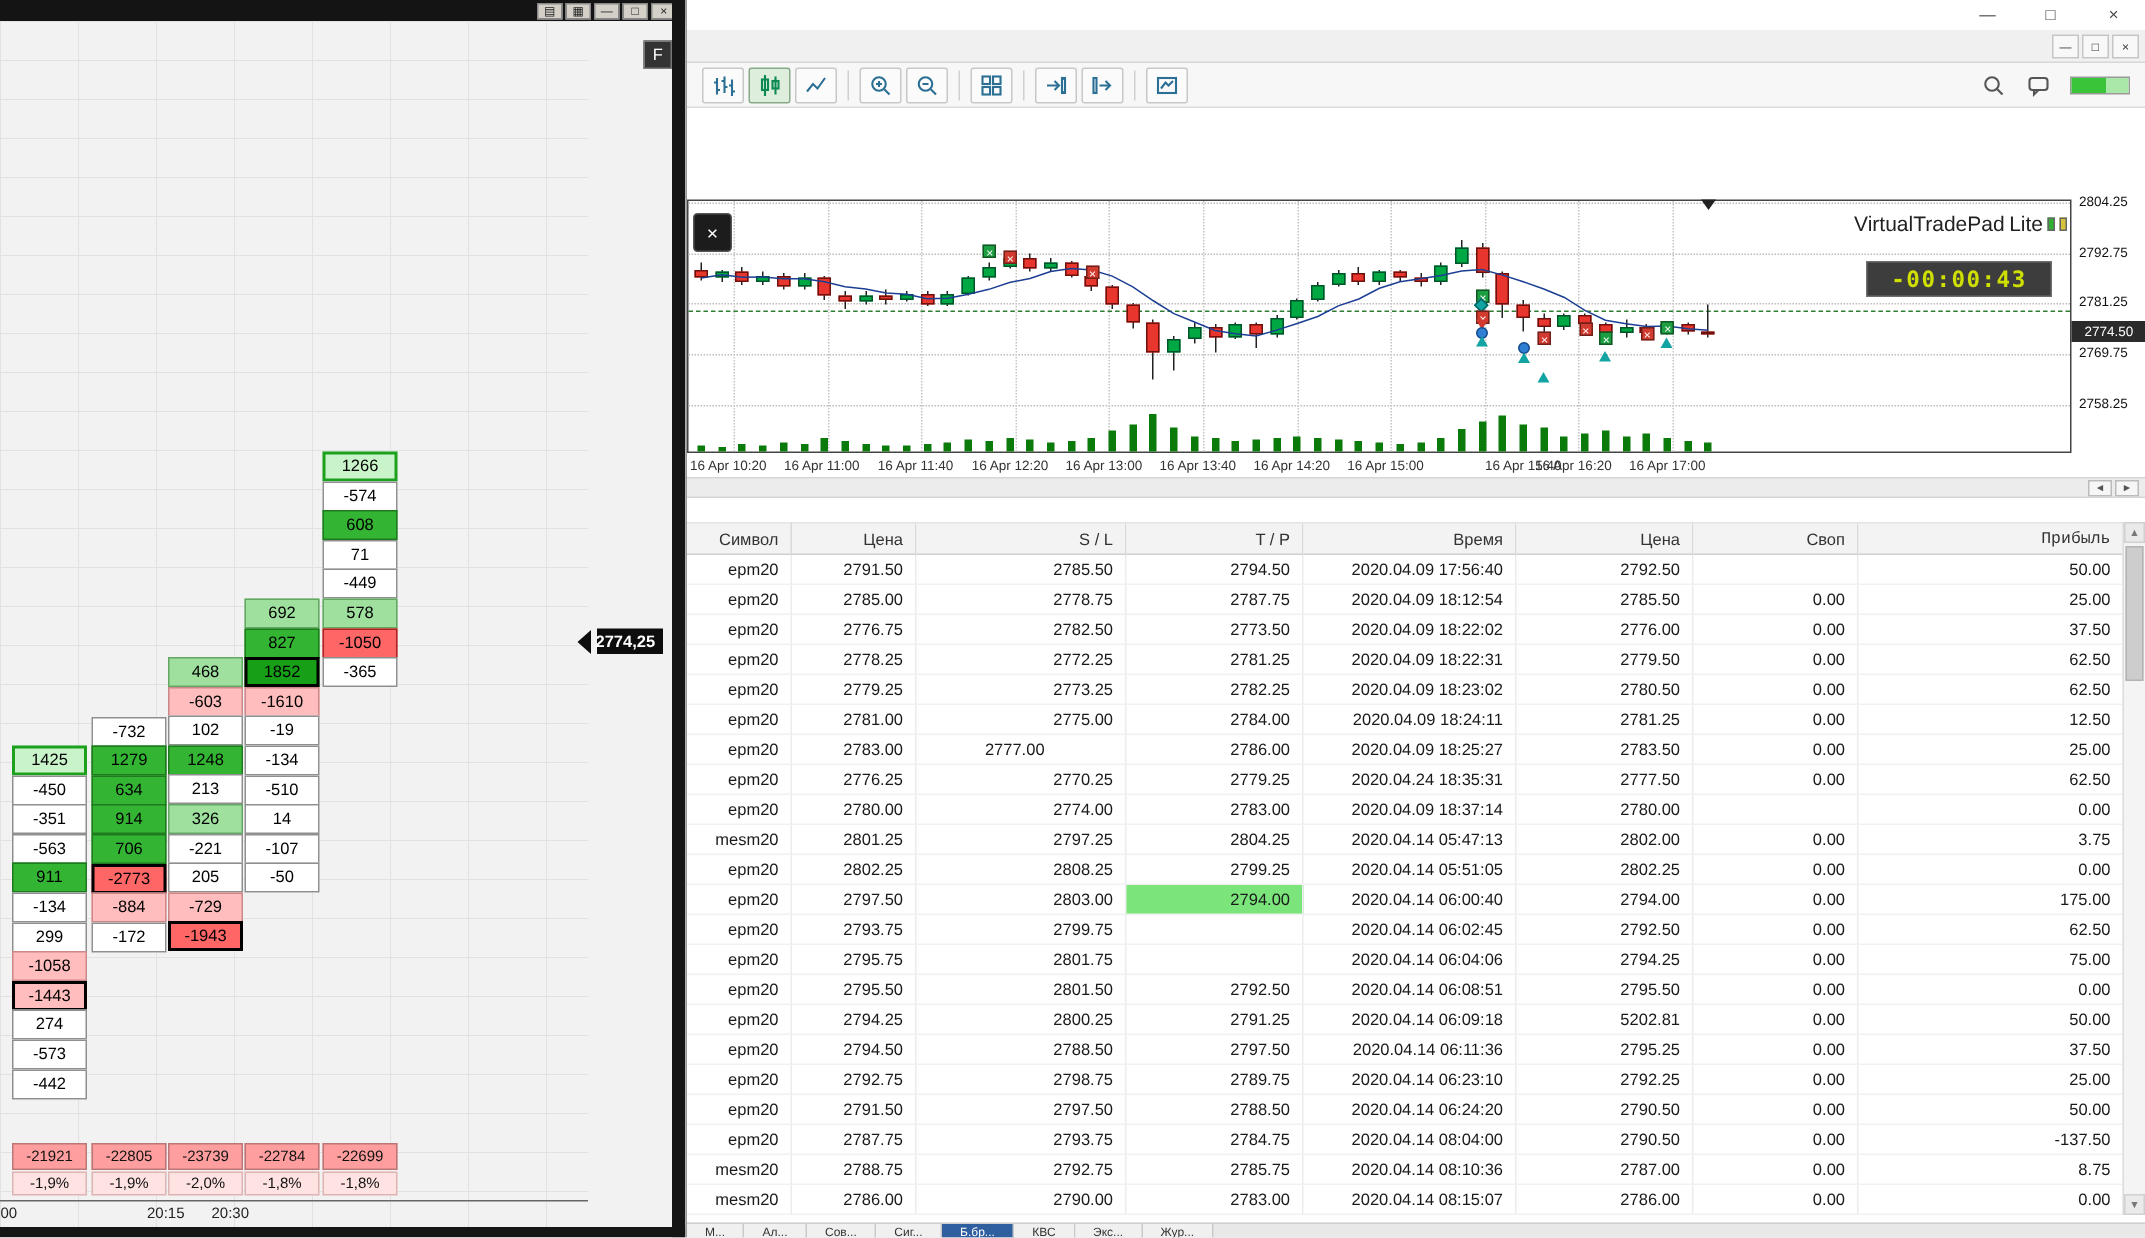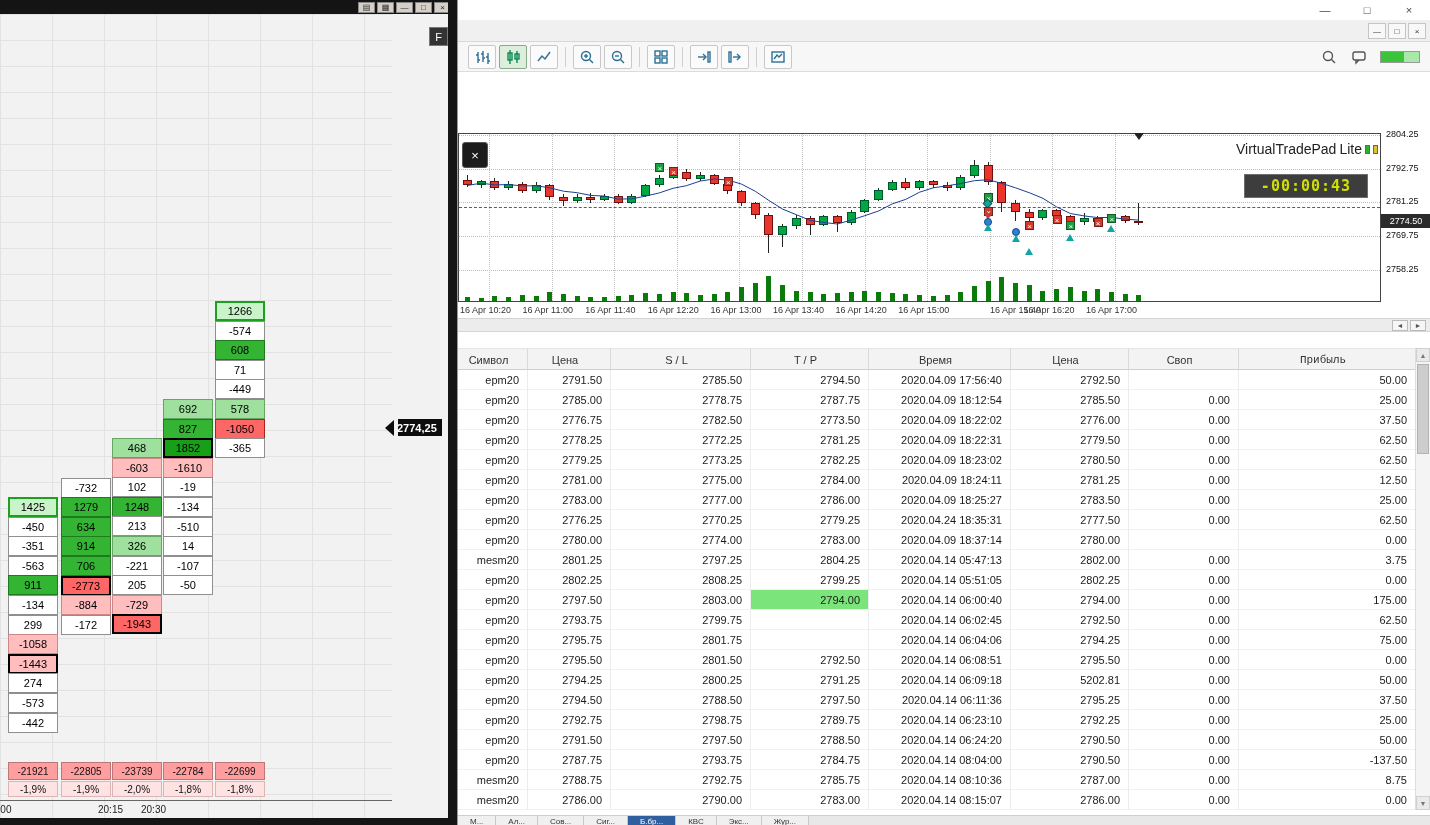--- a/index.html
+++ b/index.html
@@ -76,21 +76,21 @@
   #timer{position:absolute;left:786px;top:102px;width:124px;height:24px;background:#3d3d3d;border:1px solid #6e6e6e;color:#cfe000;font-family:"DejaVu Sans Mono",monospace;font-size:15px;font-weight:bold;display:flex;align-items:center;justify-content:center;letter-spacing:1px;z-index:7;box-sizing:border-box;}
   #close-x{position:absolute;left:4px;top:70px;width:24px;height:24px;background:#1c1c1c;border:1px solid #555;border-radius:3px;color:#fff;font-size:13px;display:flex;align-items:center;justify-content:center;z-index:8;}
 
   #rw-scrollstrip{position:absolute;left:0;top:318px;right:0;height:14px;background:#ececec;border-top:1px solid #d5d5d5;border-bottom:1px solid #d5d5d5;box-sizing:border-box;}
   .hs-btn{position:absolute;top:1px;width:16px;height:11px;border:1px solid #bbb;background:#f6f6f6;font-size:7px;line-height:10px;text-align:center;color:#555;box-sizing:border-box;}
   #hs-left{right:22px;}
   #hs-right{right:4px;}
 
   #rw-table{position:absolute;left:0;top:348px;width:958px;}
   #tbl-head{display:flex;}
-  .th{height:22px;line-height:22px;background:#f3f3f3;border-right:1px solid #d9d9d9;border-bottom:1px solid #cfcfcf;border-top:1px solid #e5e5e5;font-size:11px;color:#333;text-align:center;padding-right:8px;box-sizing:border-box;flex:none;white-space:nowrap;overflow:hidden;}
+  .th{height:22px;line-height:22px;background:#f3f3f3;border-right:1px solid #d9d9d9;border-bottom:1px solid #cfcfcf;border-top:1px solid #e5e5e5;font-size:11px;color:#333;text-align:right;padding-right:8px;box-sizing:border-box;flex:none;white-space:nowrap;overflow:hidden;}
   .tr{display:flex;height:20px;}
   .td{height:20px;line-height:20px;border-right:1px solid #ececec;border-bottom:1px solid #f1f1f1;font-size:11px;color:#1a1a1a;text-align:right;padding-right:8px;box-sizing:border-box;flex:none;white-space:nowrap;overflow:hidden;}
   .td-hl{background:#7be57b;}
 
   #rw-vscroll{position:absolute;top:348px;right:0;width:15px;height:462px;background:#f4f4f4;border-left:1px solid #ddd;box-sizing:border-box;}
   .vs-btn{position:absolute;left:0;width:14px;height:14px;font-size:7px;line-height:14px;text-align:center;color:#777;background:#eaeaea;border:1px solid #d0d0d0;box-sizing:border-box;}
   #vs-up{top:0;}
   #vs-down{bottom:0;}
   #vs-thumb{position:absolute;left:1px;top:16px;width:12px;height:90px;background:#cdcdcd;border:1px solid #b3b3b3;box-sizing:border-box;}
 
@@ -580,21 +580,21 @@
             <div class="td" style="width: 140px;">2775.00</div>
             <div class="td" style="width: 118px;">2784.00</div>
             <div class="td" style="width: 142px;">2020.04.09 18:24:11</div>
             <div class="td" style="width: 118px;">2781.25</div>
             <div class="td" style="width: 110px;">0.00</div>
             <div class="td" style="width: 177px;">12.50</div>
           </div>
           <div class="tr">
             <div class="td" style="width: 70px;">epm20</div>
             <div class="td" style="width: 83px;">2783.00</div>
-            <div class="td" style="width: 140px;">2777.00</div>
+            <div class="td" style="width: 140px; text-align: center;">2777.00</div>
             <div class="td" style="width: 118px;">2786.00</div>
             <div class="td" style="width: 142px;">2020.04.09 18:25:27</div>
             <div class="td" style="width: 118px;">2783.50</div>
             <div class="td" style="width: 110px;">0.00</div>
             <div class="td" style="width: 177px;">25.00</div>
           </div>
           <div class="tr">
             <div class="td" style="width: 70px;">epm20</div>
             <div class="td" style="width: 83px;">2776.25</div>
             <div class="td" style="width: 140px;">2770.25</div>

